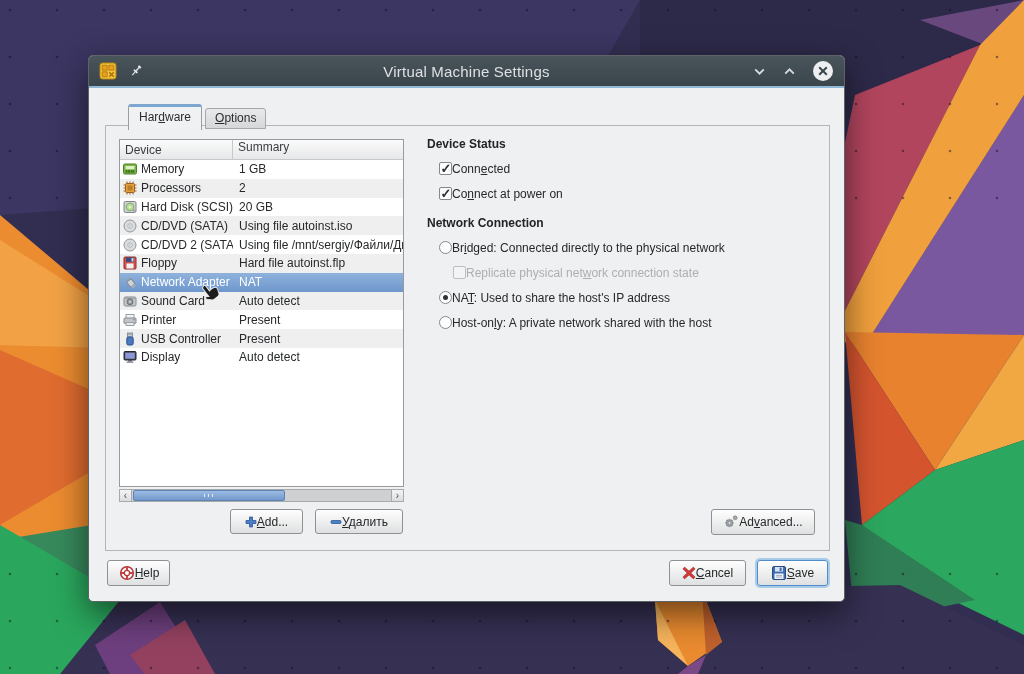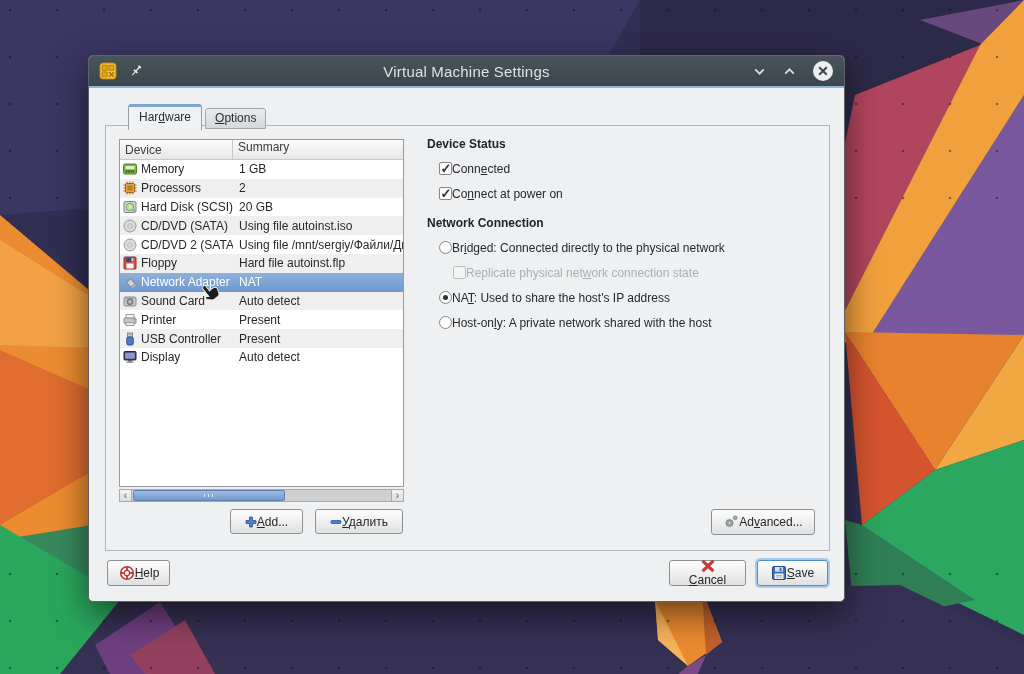--- a/index.html
+++ b/index.html
@@ -69,21 +69,21 @@
   .btn{display:inline-flex;align-items:center;justify-content:center;
        border:1px solid #8f9295;border-radius:3px;background:linear-gradient(#fefefe,#dfe0e1);
        font-size:12px;color:#26282a;box-sizing:border-box;cursor:default;}
   .btn u{text-decoration:underline;}
   .btn svg{flex:none;}
   .btn.focused{border-color:#4f8cc9;box-shadow:0 0 0 2px #a7cbe9;}
   .btn-add{position:absolute;left:124px;top:383px;width:73px;height:25px;}
   .btn-remove{position:absolute;left:209px;top:383px;width:88px;height:25px;}
   .btn-advanced{position:absolute;left:605px;top:383px;width:104px;height:26px;}
   .btn-help{position:absolute;left:18px;top:472px;width:63px;height:26px;padding-left:7px;}
-  .btn-cancel{position:absolute;left:580px;top:472px;width:77px;height:26px;flex-direction:column;}
+  .btn-cancel{position:absolute;left:580px;top:472px;width:77px;height:26px;}
   .btn-save{position:absolute;left:668px;top:472px;width:71px;height:26px;}
 
   
   .right-panel{position:absolute;left:321px;top:11px;width:400px;}
   .sect-heading{font-size:12px;font-weight:bold;color:#222426;height:16px;margin-bottom:3px;}
   .sect-heading.second{margin-top:10px;}
   .opt-row{display:flex;align-items:center;gap:0;height:25px;padding-left:12px;font-size:12px;}
   .opt-row.indent{padding-left:26px;}
   .opt-label u{text-decoration:underline;}
   .opt-label.disabled{color:#acafb2;}

